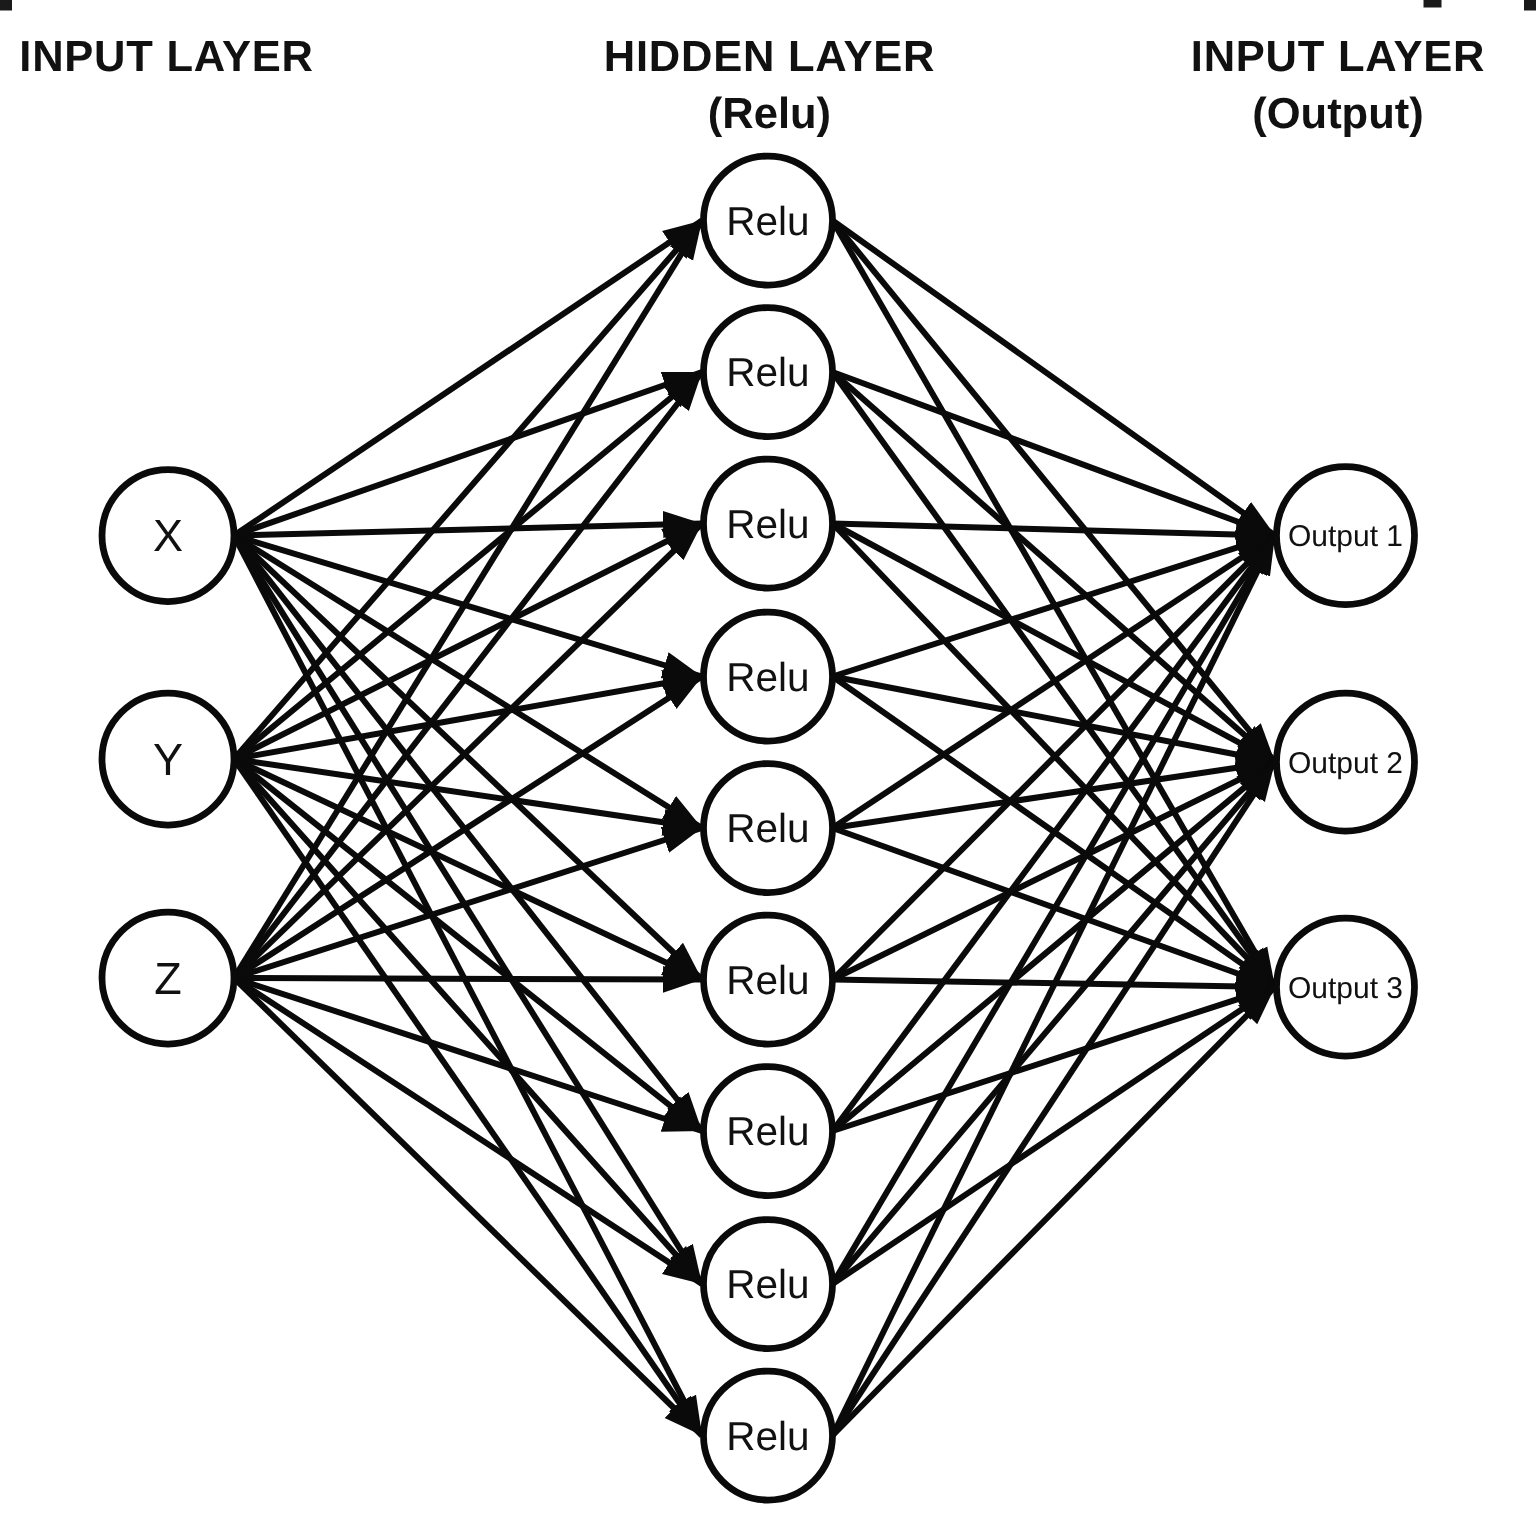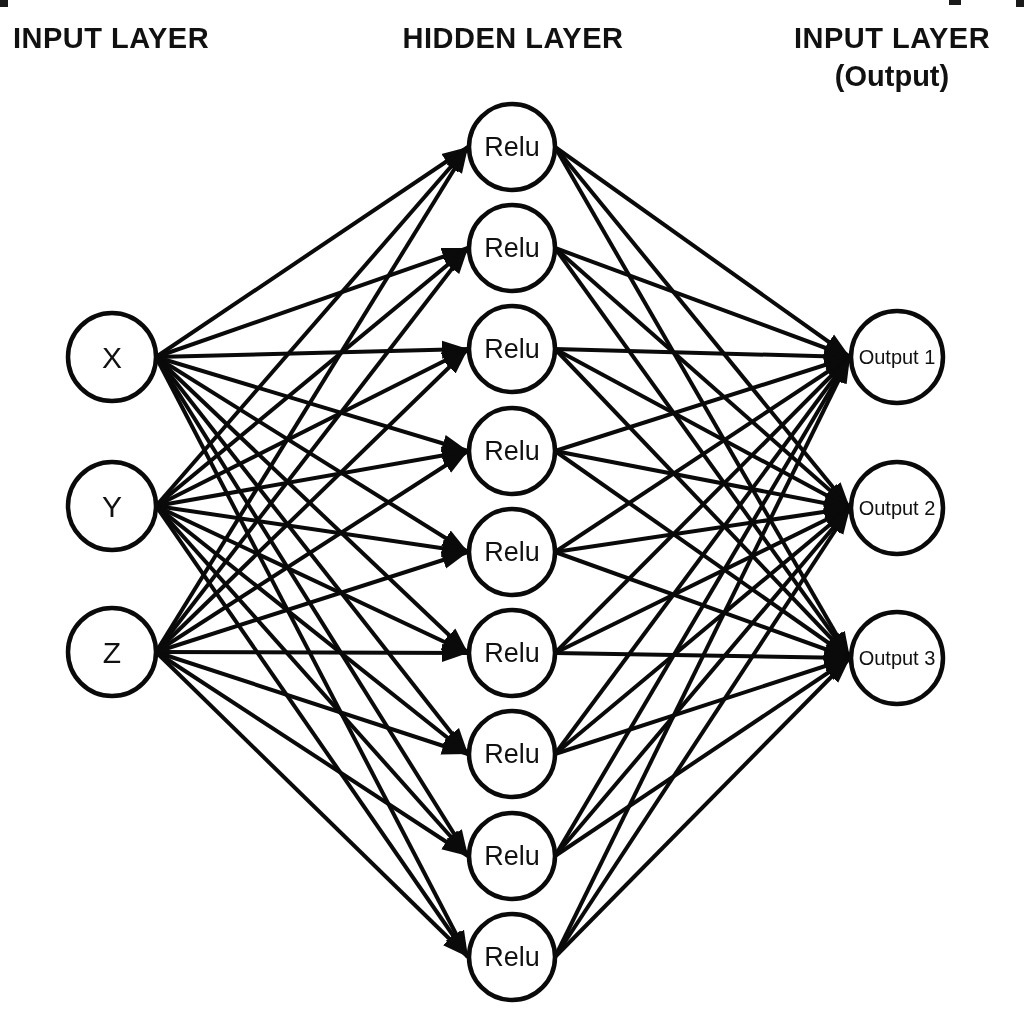--- a/index.html
+++ b/index.html
@@ -52,20 +52,21 @@
 <body>
 
 <div class="stage">
 
   <div class="layer-header" style="left:111px; top:24px;">
     <div class="hdr-title">INPUT LAYER</div>
   </div>
 
   <div class="layer-header" style="left:513px; top:24px;">
     <div class="hdr-title">HIDDEN LAYER</div>
+    <div class="hdr-subtitle">(Relu)</div>
   </div>
 
   <div class="layer-header" style="left:892px; top:24px;">
     <div class="hdr-title">INPUT LAYER</div>
     <div class="hdr-subtitle">(Output)</div>
   </div>
 
   <svg class="net" id="net-svg" width="1024" height="1024" viewBox="0 0 1024 1024">
       <defs>
         <marker id="arrowhead" markerUnits="userSpaceOnUse" markerWidth="28" markerHeight="22" refX="26" refY="10" orient="auto">

